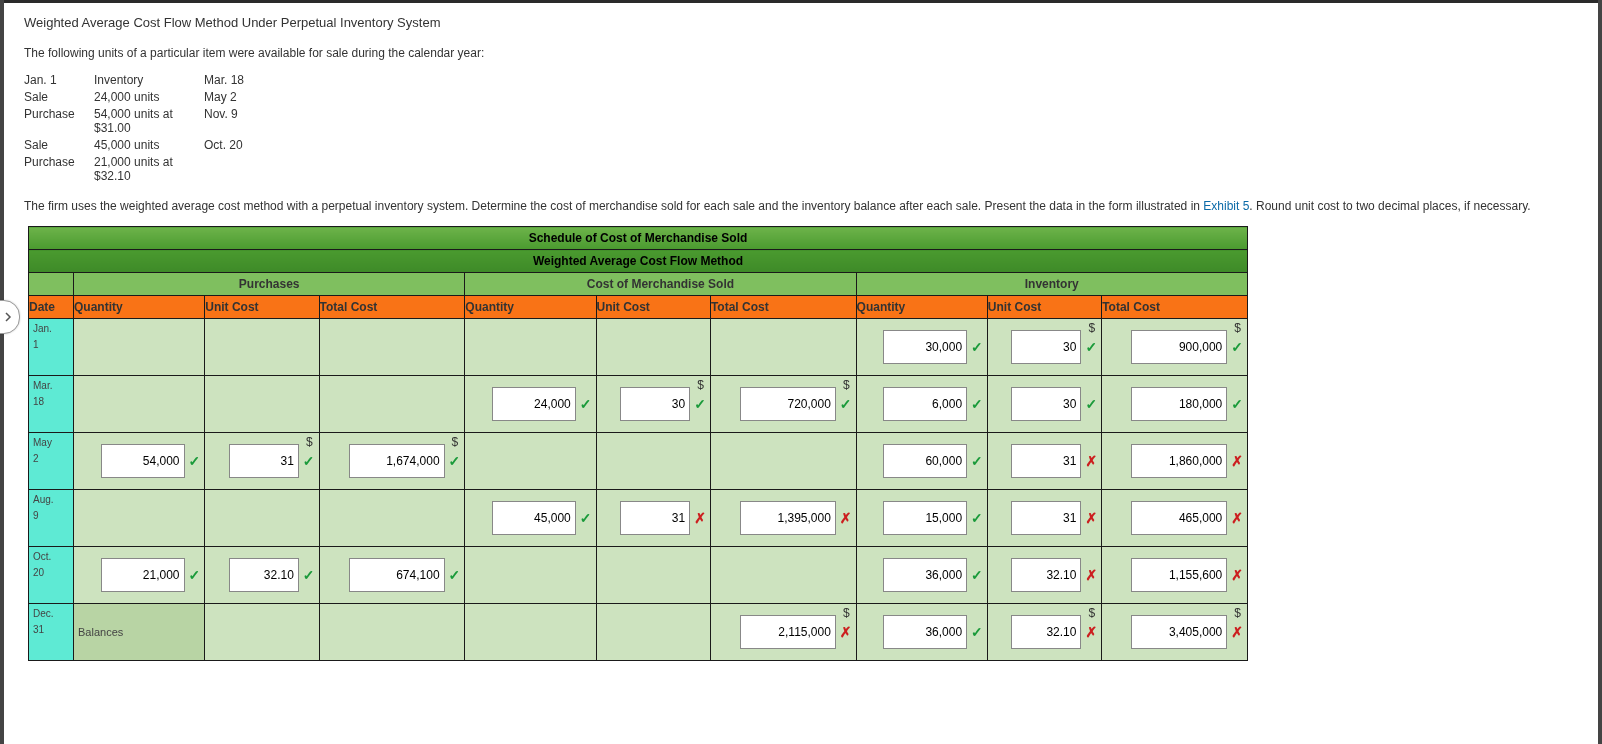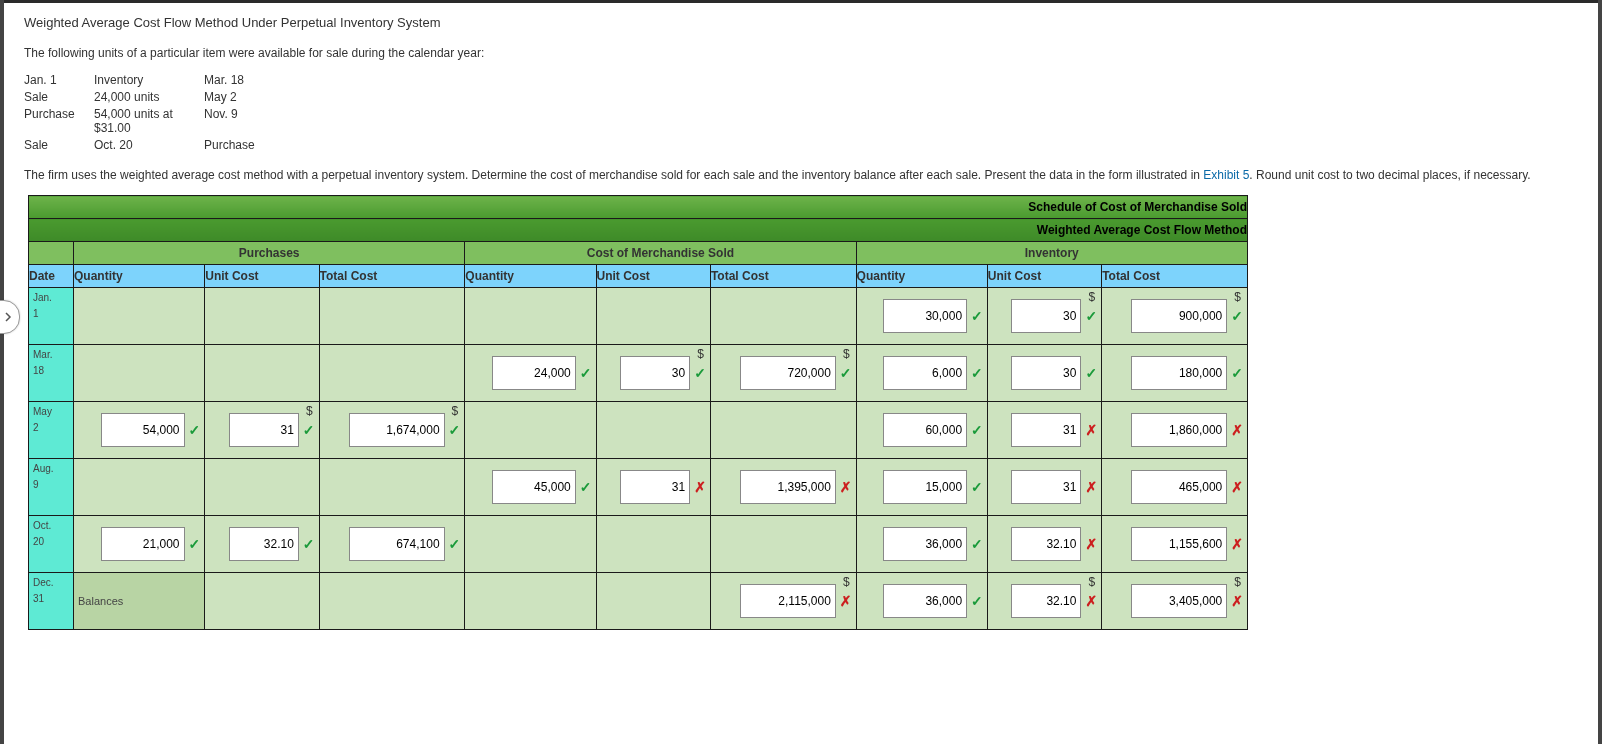--- a/index.html
+++ b/index.html
@@ -6,25 +6,25 @@
   .page{background:#fff;margin:0 4px;padding:12px 20px 20px 20px;min-height:720px;border-top:3px solid #2a2a2a}
   .title{font-size:13px;margin-bottom:14px}
   .para{margin:10px 0;line-height:1.6}
   .given{display:grid;grid-template-columns:70px 110px auto;row-gap:3px;margin:10px 0 14px}
   .link{color:#0b6aa8}
   .tab-btn{position:absolute;left:-4px;top:300px;width:22px;height:32px;border:1px solid #999;border-radius:0 16px 16px 0;background:#fff;display:flex;align-items:center;justify-content:center;box-shadow:0 0 2px rgba(0,0,0,.2)}
   .tab-btn svg{width:10px;height:10px}
   .wrap{position:relative}
   table.sched{border-collapse:collapse;width:1220px;margin-left:4px}
   table.sched td,table.sched th{border:1px solid #1a1a1a;padding:0;vertical-align:middle}
-  .hdr-top td{background:linear-gradient(#6db34a,#4a9a2f);height:22px;text-align:right;font-weight:bold;color:#000;font-size:12px}
+  .hdr-top td{background:linear-gradient(#6db34a,#4a9a2f);height:22px;text-align:center;font-weight:bold;color:#000;font-size:12px}
   .hdr-top td.sub{background:linear-gradient(#4a9a2f,#3e8a28)}
   .hdr-sec td,.hdr-sec th{background:#7fbf5f;font-weight:bold;height:22px;font-size:12px}
   .hdr-sec .lbl{text-align:center}
-  .hdr-cols th{background:#7dd3fc;font-weight:bold;height:22px;font-size:12px;text-align:left;padding-left:4px}
+  .hdr-cols th{background:#f97316;font-weight:bold;height:22px;font-size:12px;text-align:left;padding-left:4px}
   tbody tr.data td{background:#cde3bf;height:52px}
   tbody tr.data td.date{background:#5eead4;color:#444;font-size:10px;padding:2px 4px;vertical-align:top;line-height:1.6;width:36px}
   tbody tr.data td.bal{background:#b8d4a4;color:#444;font-size:11px;padding-left:4px}
   .cell{position:relative;height:100%;display:flex;align-items:center;justify-content:flex-end;padding:0 4px;box-sizing:border-box}
   .dollar{position:absolute;top:2px;right:6px;font-size:12px;color:#333}
   .inp{display:flex;align-items:center;gap:4px}
   .inp input{height:22px;border:1px solid #888;text-align:right;padding:16px 4px;font-size:12px;background:#fff;box-sizing:border-box}
   .w1{width:84px}.w2{width:70px}.w3{width:96px}
   .mk{font-weight:bold;font-size:14px}
   .ok{color:#1a9a3a}.bad{color:#cc1f1f}
@@ -45,22 +45,24 @@
         <span>Jan. 1</span>
         <span>Inventory</span>
         <span>Mar. 18</span>
         <span>Sale</span>
         <span>24,000 units</span>
         <span>May 2</span>
         <span>Purchase</span>
         <span>54,000 units at $31.00</span>
         <span>Nov. 9</span>
         <span>Sale</span>
+        <span>45,000 units</span>
         <span>Oct. 20</span>
         <span>Purchase</span>
+        <span>21,000 units at $32.10</span>
       </div>
     <div class="para">
       <span>The firm uses the weighted average cost method with a perpetual inventory system. Determine the cost of merchandise sold for each sale and the inventory balance after each sale. Present the data in the form illustrated in </span><span class="link">Exhibit 5</span><span>. Round unit cost to two decimal places, if necessary.</span>
     </div>
 
     <table class="sched">
       <thead>
         <tr class="hdr-top">
             <td colspan="10">Schedule of Cost of Merchandise Sold</td>
           </tr>

